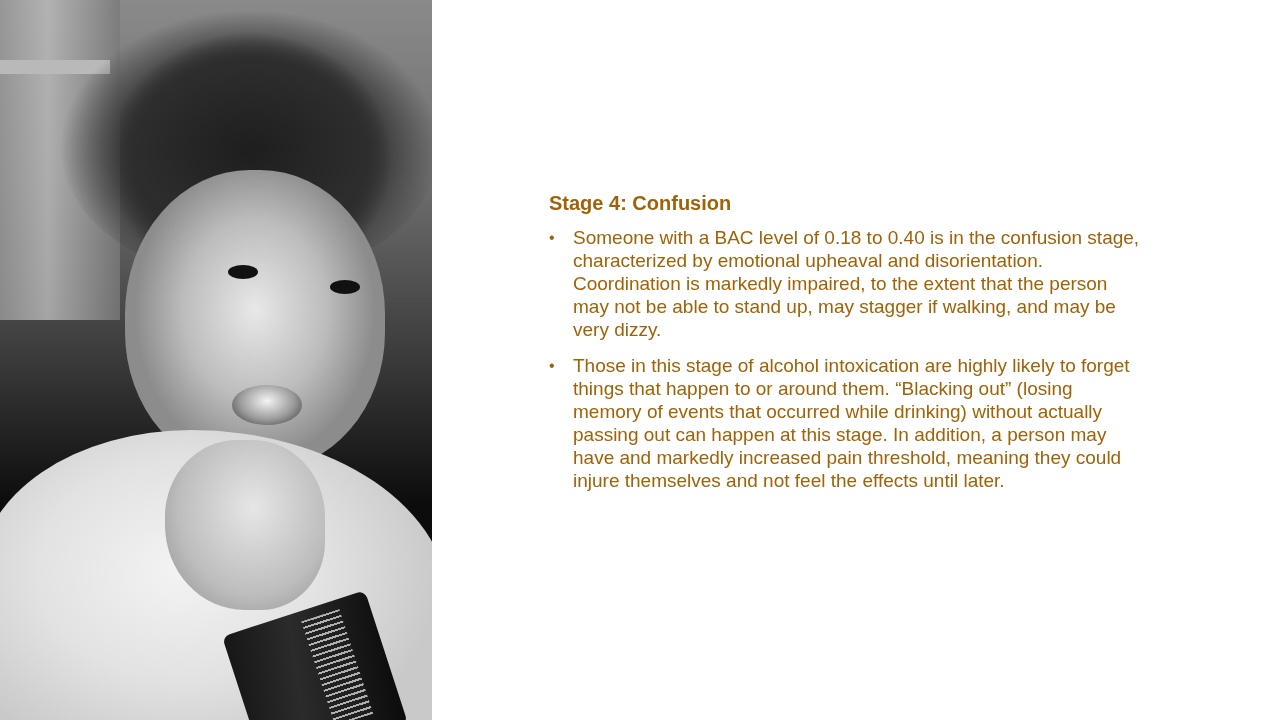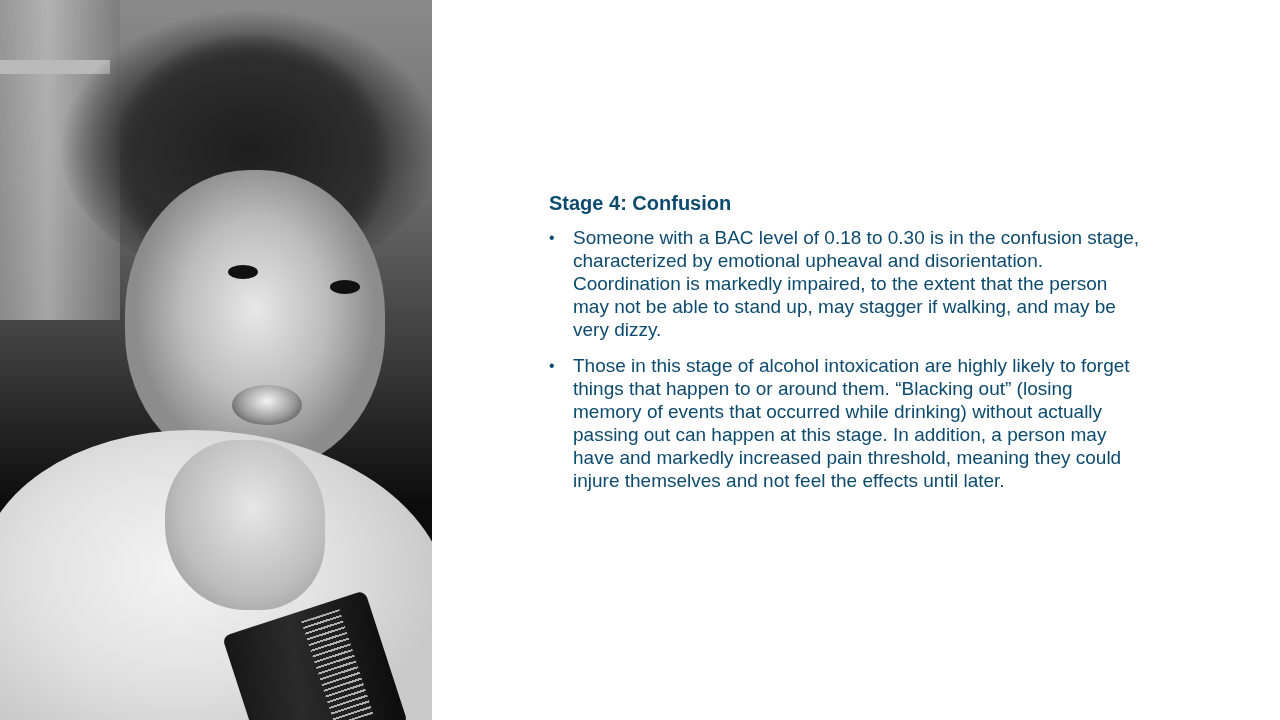--- a/index.html
+++ b/index.html
@@ -59,21 +59,21 @@
       transform: rotate(-18deg);
       border-radius: 8px;
     }
     .photo .can:after {
       content: ""; position: absolute; left: 80px; top: 10px; width: 40px; height: 110px;
       background: repeating-linear-gradient(0deg, #eee 0 2px, #222 2px 6px);
       opacity: .7;
     }
     .content {
       position: absolute; left: 549px; top: 190px; width: 600px;
-      color: #0c4a6e;
+      color: #a16207;
     }
     .title {
       font-weight: bold; font-size: 20px; line-height: 26px; margin: 0 0 10px 0;
     }
     ul.bullets { list-style: none; margin: 0; padding: 0; }
     ul.bullets li {
       position: relative; padding-left: 24px; font-size: 19px; line-height: 23px;
       margin-bottom: 13px; width: 570px;
     }
     ul.bullets li .dot {
@@ -93,20 +93,20 @@
   <div class="mouth"></div>
   <div class="hand"></div>
   <div class="can"></div>
 </div>
 
 <div class="content">
   <div class="title">Stage 4: Confusion</div>
   <ul class="bullets">
     <li>
       <span class="dot">•</span>
-      <span>Someone with a BAC level of 0.18 to 0.30 is in the confusion stage, characterized by emotional upheaval and disorientation. Coordination is markedly impaired, to the extent that the person may not be able to stand up, may stagger if walking, and may be very dizzy.</span>
+      <span>Someone with a BAC level of 0.18 to 0.40 is in the confusion stage, characterized by emotional upheaval and disorientation. Coordination is markedly impaired, to the extent that the person may not be able to stand up, may stagger if walking, and may be very dizzy.</span>
     </li>
     <li>
       <span class="dot">•</span>
       <span>Those in this stage of alcohol intoxication are highly likely to forget things that happen to or around them. “Blacking out” (losing memory of events that occurred while drinking) without actually passing out can happen at this stage. In addition, a person may have and markedly increased pain threshold, meaning they could injure themselves and not feel the effects until later.</span>
     </li>
   </ul>
 </div>
 
 </body></html>

